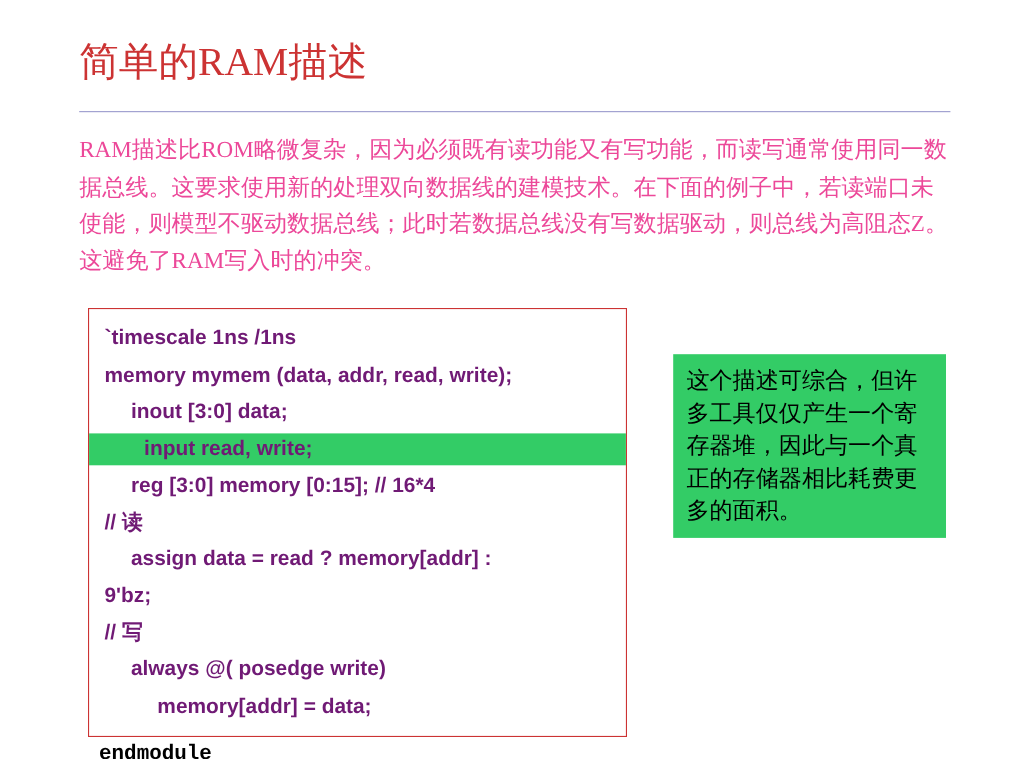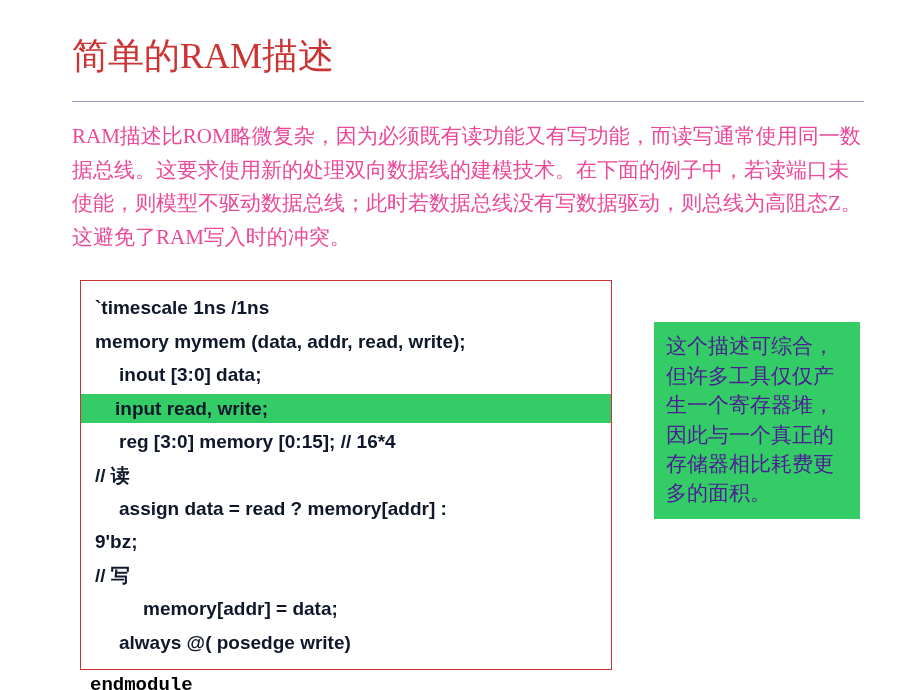--- a/index.html
+++ b/index.html
@@ -35,57 +35,57 @@
       font-family: "SimSun", serif;
     }
     .content-row {
       display: flex;
       gap: 30px;
       align-items: flex-start;
     }
     .code-block {
       border: 1.5px solid #cc3333;
       padding: 8px 10px;
-      width: 532px;
+      width: 490px;
       font-family: Arial, sans-serif;
       font-weight: bold;
       font-size: 19px;
       line-height: 1.55;
-      color: #0f172a;
+      color: #701a75;
       position: relative;
     }
     .code-line {
       white-space: pre;
     }
     .code-line.indent1 {
       padding-left: 24px;
     }
     .code-line.indent2 {
       padding-left: 48px;
     }
     .code-line.highlight {
       background: #33cc66;
       margin-left: -10px;
       margin-right: -10px;
-      padding-left: 34px;
+      padding-left: 50px;
     }
     .endmodule {
       font-family: Liberation Mono, monospace;
       font-weight: bold;
       font-size: 19px;
       margin-top: 4px;
       padding-left: 10px;
     }
     .note-box {
       background: #33cc66;
       padding: 10px 12px;
       width: 284px;
       font-size: 21px;
       line-height: 1.4;
-      color: #4c1d95;
+      color: #000000;
       font-family: "SimSun", serif;
       margin-top: 50px;
     }
   </style>
 </head>
 <body>
 
 <h1 class="title">简单的RAM描述</h1>
 <hr class="divider">
 
@@ -96,20 +96,20 @@
     <div class="code-block">
       <div class="code-line">`timescale 1ns /1ns</div>
       <div class="code-line">memory mymem (data, addr, read, write);</div>
       <div class="code-line indent1">inout [3:0] data;</div>
       <div class="code-line highlight">input read, write;</div>
       <div class="code-line indent1">reg [3:0] memory [0:15]; // 16*4</div>
       <div class="code-line">// 读</div>
       <div class="code-line indent1">assign data = read ? memory[addr] :</div>
       <div class="code-line">9'bz;</div>
       <div class="code-line">// 写</div>
+      <div class="code-line indent1">always @( posedge write)</div>
       <div class="code-line indent2">memory[addr] = data;</div>
-      <div class="code-line indent1">always @( posedge write)</div>
     </div>
     <div class="endmodule">endmodule</div>
   </div>
 
   <div class="note-box">这个描述可综合，但许多工具仅仅产生一个寄存器堆，因此与一个真正的存储器相比耗费更多的面积。</div>
 </div>
 
 </body></html>

